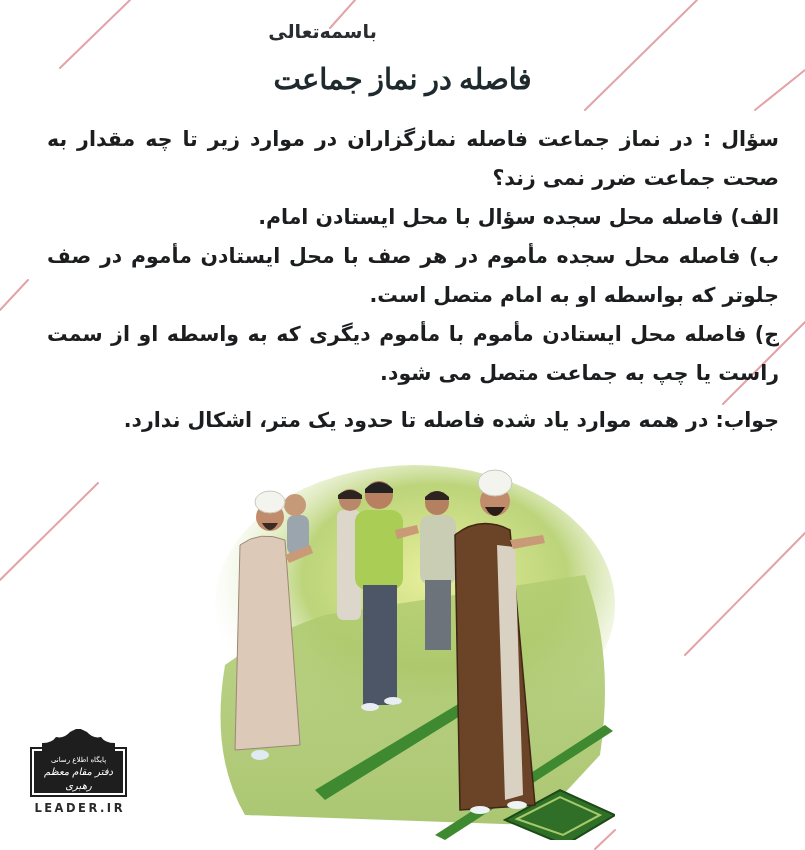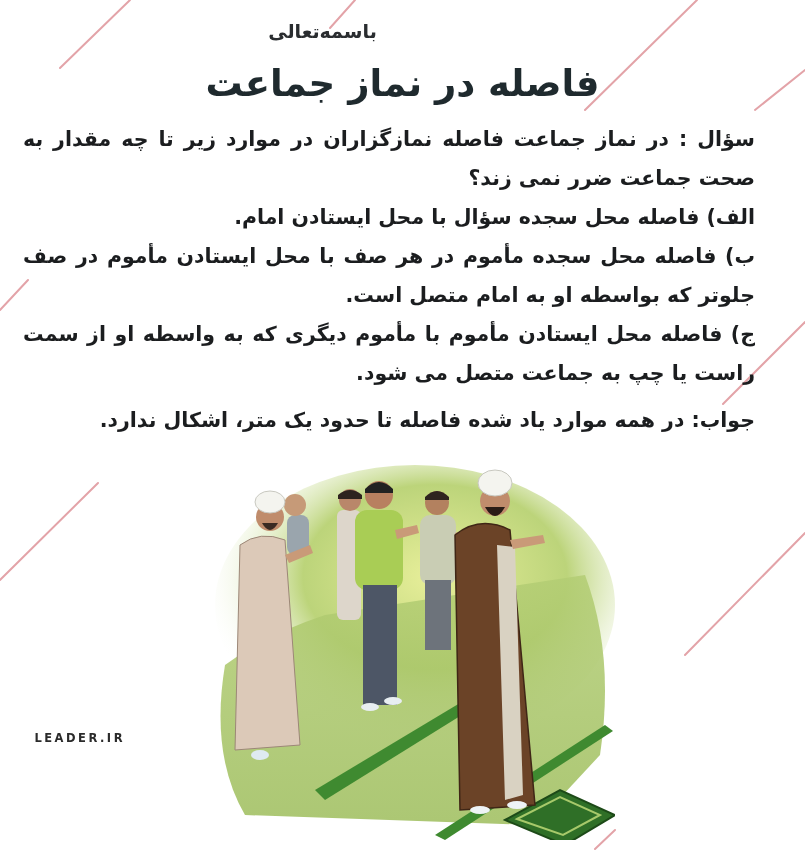--- a/index.html
+++ b/index.html
@@ -10,24 +10,24 @@
       color: #1c1f22;
     }
     .deco { position: absolute; left: 0; top: 0; width: 805px; height: 850px; pointer-events: none; }
     .content { position: absolute; left: 0; top: 0; width: 805px; direction: rtl; }
     .bismillah {
       position: absolute; top: 20px; left: 0; width: 645px; text-align: center;
       font-size: 19px; font-weight: bold; color: #2a2d30;
     }
     .title {
       position: absolute; top: 62px; left: 0; width: 805px; text-align: center;
-      font-size: 37px; font-weight: bold; color: #1f2a2e; letter-spacing: 0;
+      font-size: 29px; font-weight: bold; color: #1f2a2e; letter-spacing: 0; font-family: Liberation Serif, serif;
     }
     .body-text {
-      position: absolute; right: 50px; width: 732px; top: 120px;
+      position: absolute; right: 26px; width: 732px; top: 120px;
       font-size: 20.5px; font-weight: bold; line-height: 39px; text-align: justify;
       color: #1b1d1f;
     }
     .body-text p { margin: 0; }
     .body-text .answer { margin-top: 8px; }
     .illustration { position: absolute; left: 205px; top: 455px; width: 410px; height: 385px; }
     .logo { position: absolute; left: 30px; top: 727px; width: 95px; }
     .logo-box {
       position: relative; width: 93px; height: 46px; margin-top: 20px;
       background: #1e1e1e; border: 2px solid #1e1e1e; box-shadow: inset 0 0 0 2px #fff, inset 0 0 0 3px #1e1e1e;
@@ -135,14 +135,21 @@
     <circle cx="290" cy="46" r="15" fill="#c08c6c"></circle>
     <ellipse cx="290" cy="28" rx="17" ry="13" fill="#f4f4ef" stroke="#c8c8c0"></ellipse>
     <path d="M280 52 Q290 70 300 52 Z" fill="#2a1c16"></path>
     <path d="M305 85 L338 80 L340 88 L308 94 Z" fill="#c99a78"></path>
     <ellipse cx="275" cy="355" rx="10" ry="4" fill="#eef3f6"></ellipse>
     <ellipse cx="312" cy="350" rx="10" ry="4" fill="#eef3f6"></ellipse>
   </g>
 </svg>
 
 <div class="logo">
+  <div class="logo-box">
+    <svg class="logo-dome" viewBox="0 0 73 22">
+      <path d="M0 22 L0 14 Q10 14 14 8 Q22 10 28 3 Q36 -1 36 -1 Q37 -1 45 3 Q51 10 59 8 Q63 14 73 14 L73 22 Z" fill="#1e1e1e"></path>
+    </svg>
+    <span class="logo-top">پایگاه اطلاع رسانی</span>
+    <span class="logo-main">دفتر مقام معظم رهبری</span>
+  </div>
   <div class="logo-caption">LEADER.IR</div>
 </div>
 
 </body></html>

